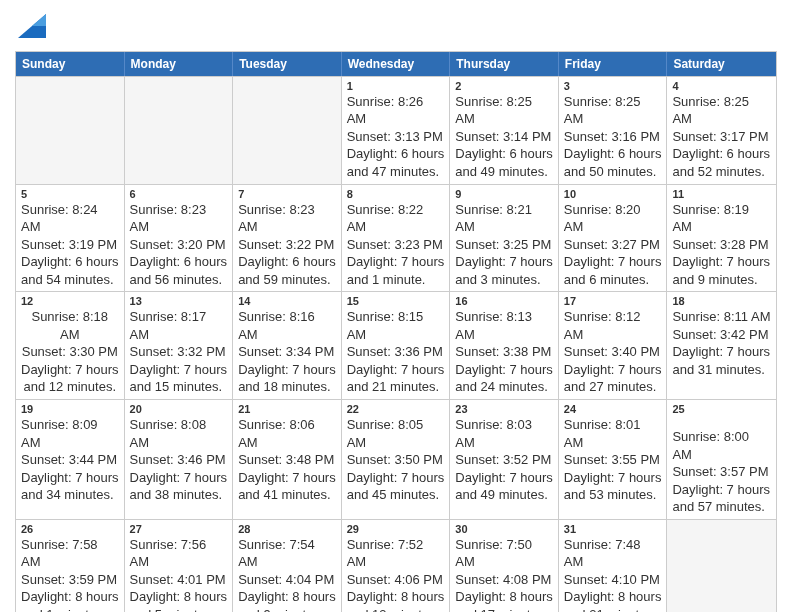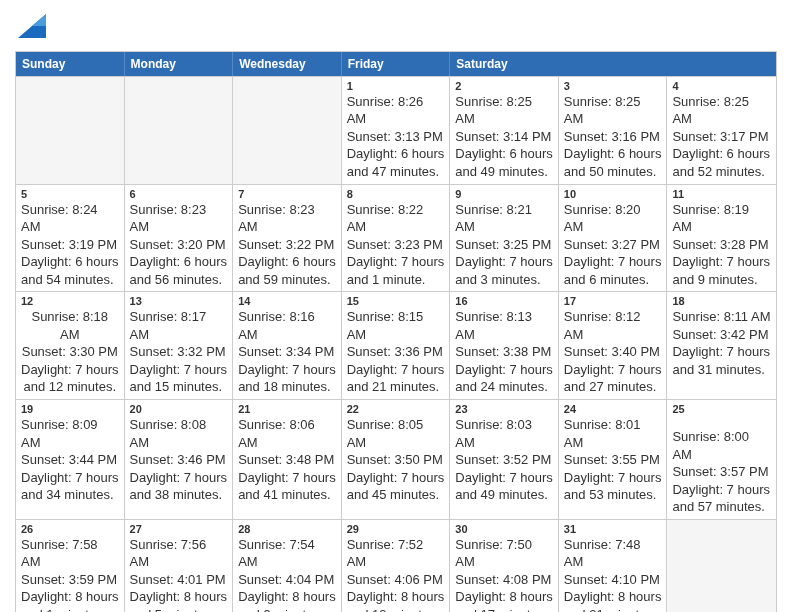--- a/index.html
+++ b/index.html
@@ -128,21 +128,23 @@
     <div class="title-block">
       <div class="month-title"></div>
       <div class="location"></div>
     </div>
   </div>
 
   <div class="calendar">
     <div class="cal-header">
     <div class="cal-header-cell">Sunday</div>
         <div class="cal-header-cell">Monday</div>
+        <div class="cal-header-cell">Tuesday</div>
         <div class="cal-header-cell">Wednesday</div>
+        <div class="cal-header-cell">Thursday</div>
         <div class="cal-header-cell">Friday</div>
         <div class="cal-header-cell">Saturday</div>
       </div>
     <div class="cal-body">
     <div class="cal-row">
           <div class="cal-cell empty"></div>
           <div class="cal-cell empty"></div>
           <div class="cal-cell empty"></div>
           <div class="cal-cell">
             <span class="day-num">1</span>

